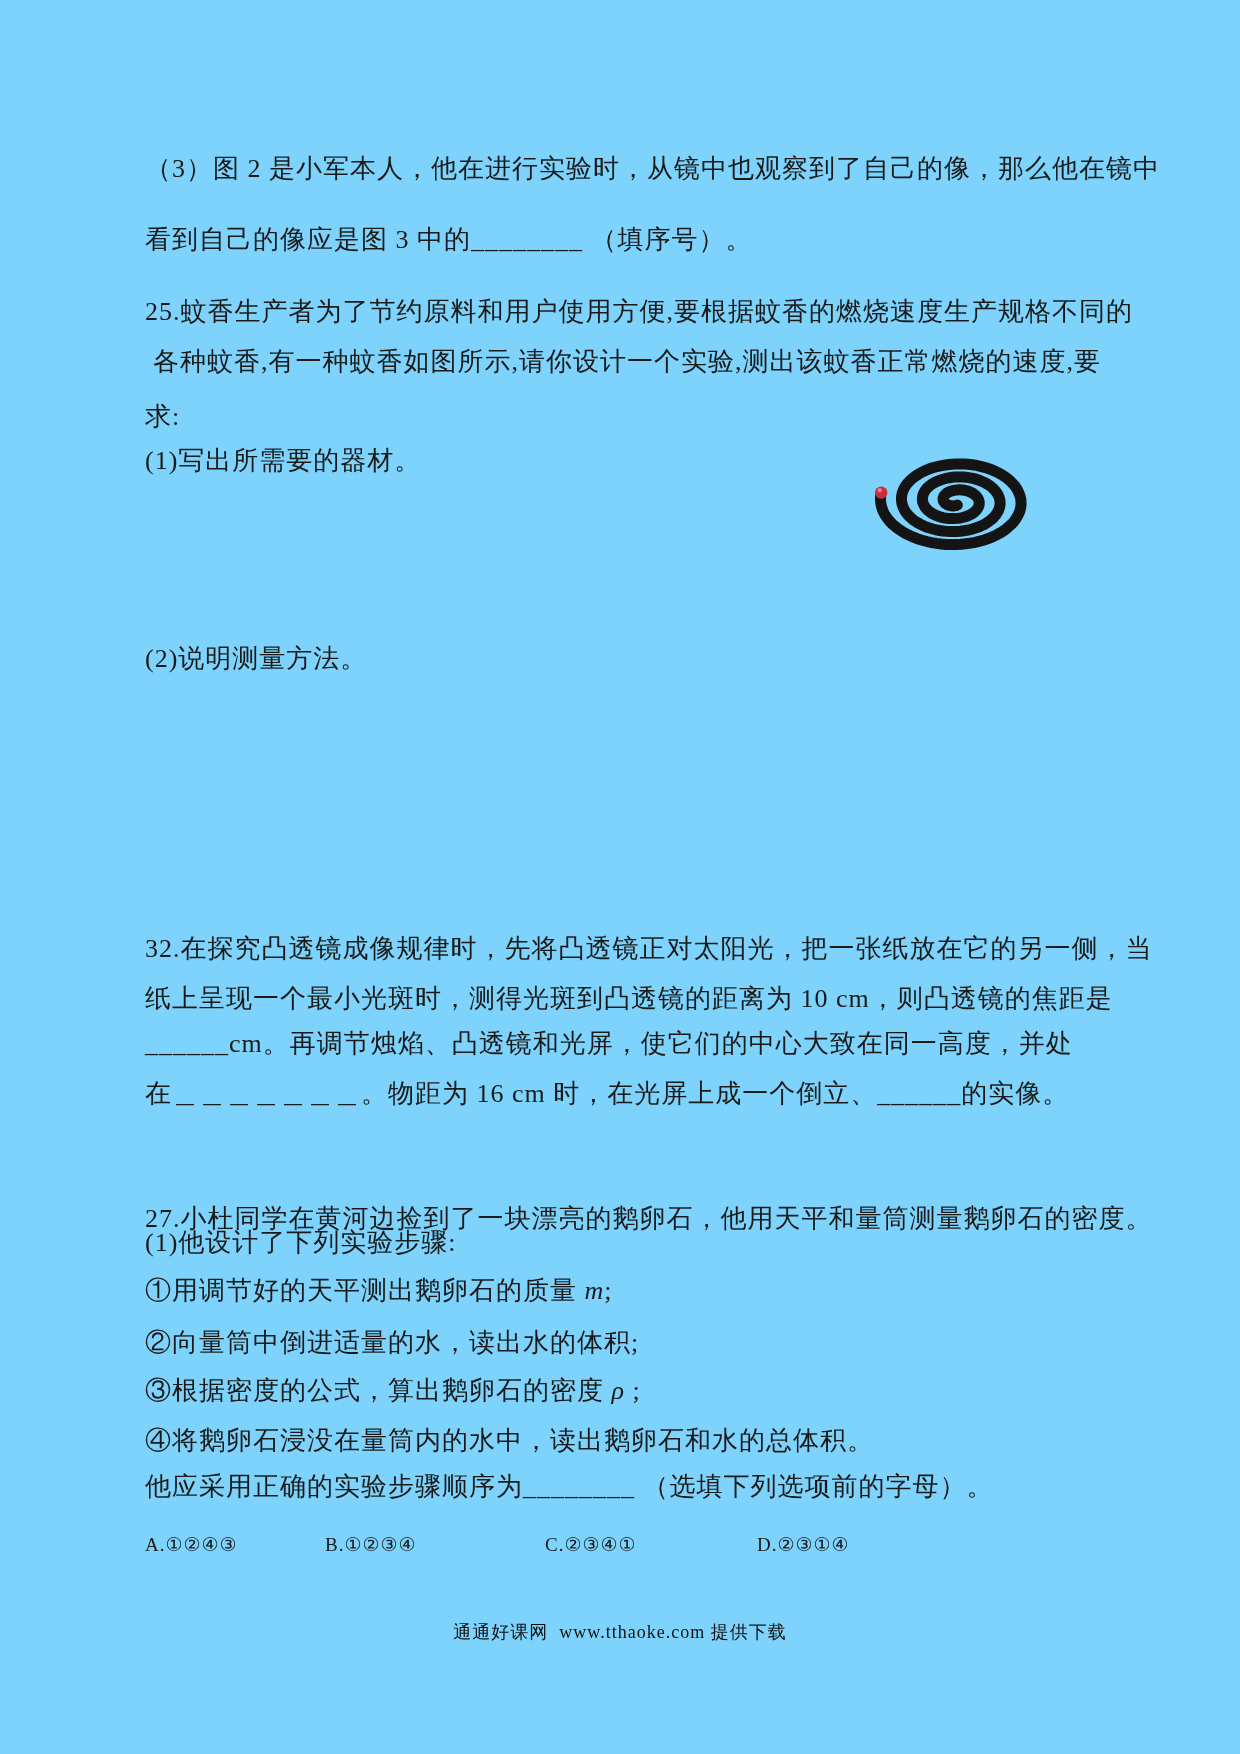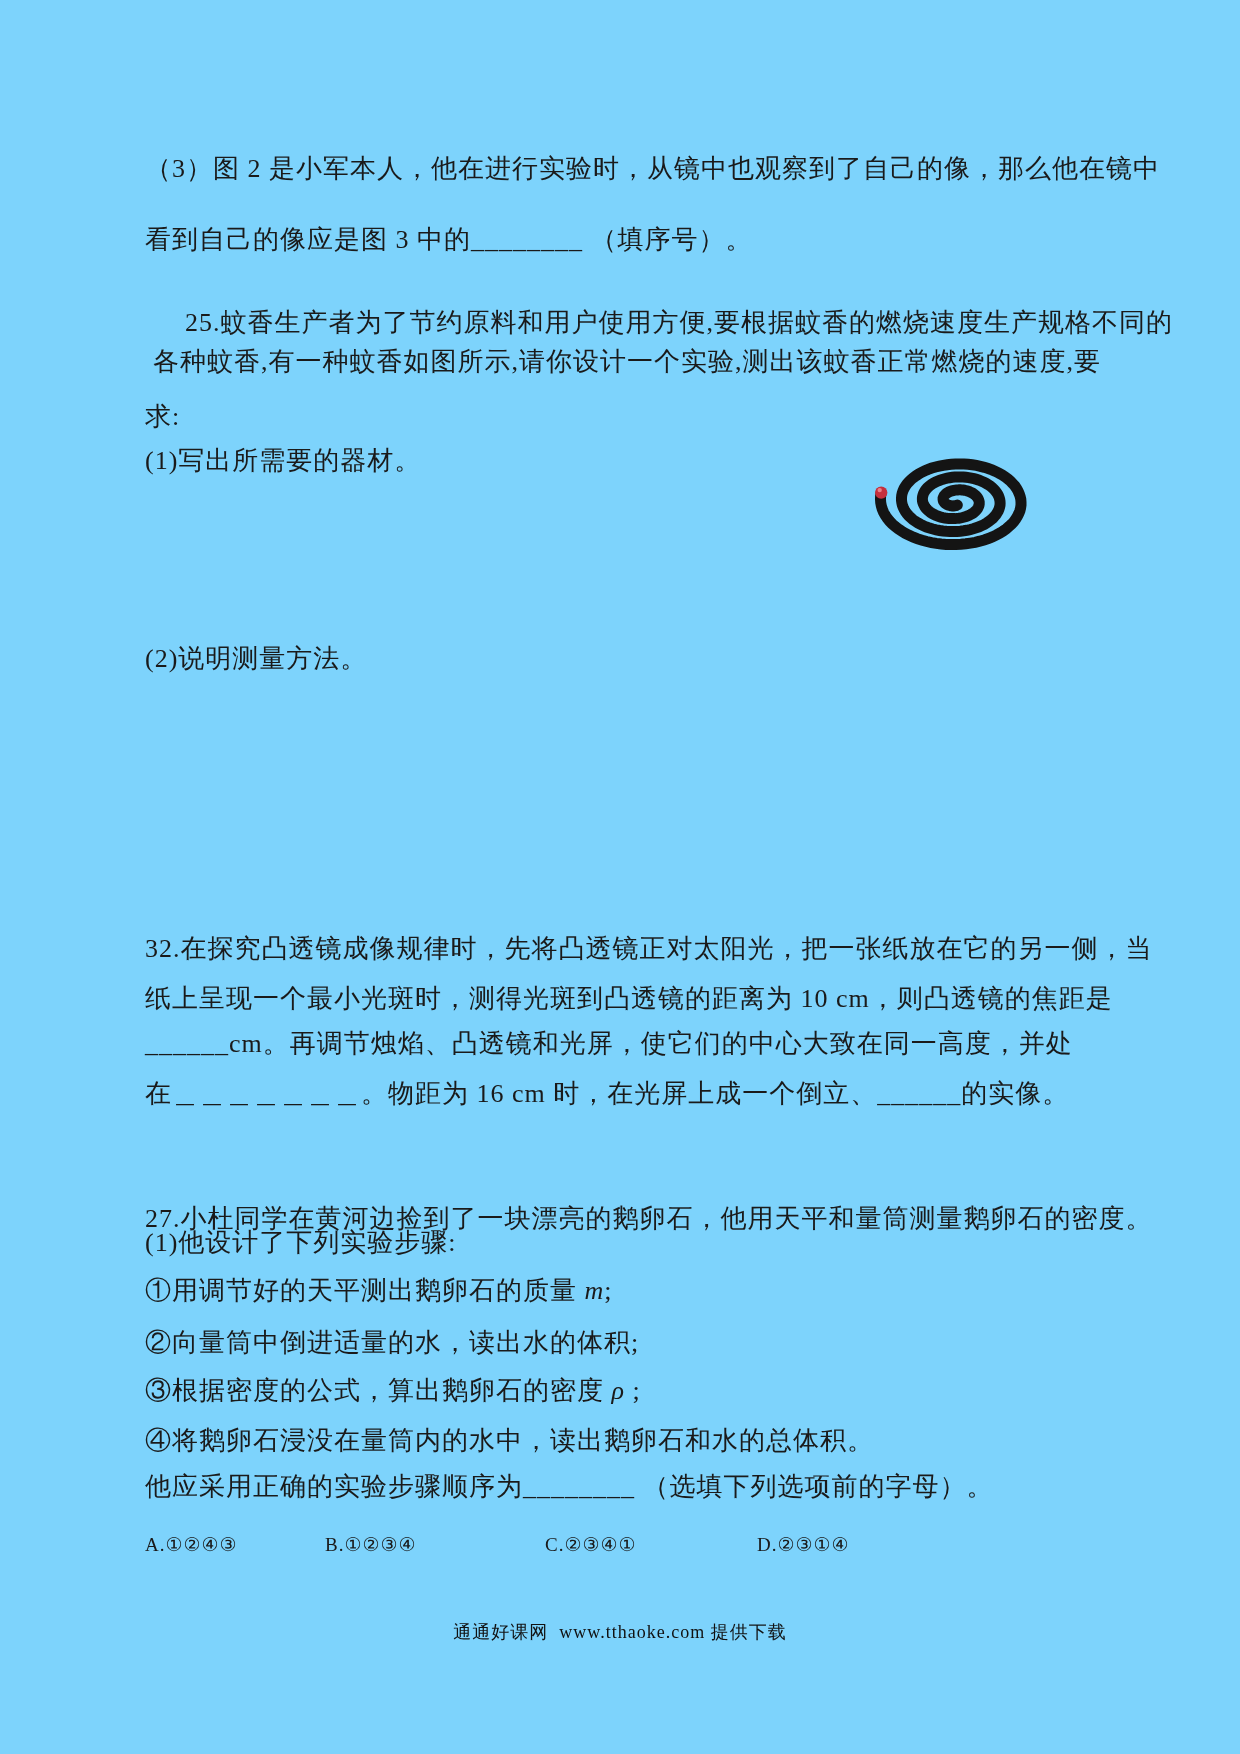--- a/index.html
+++ b/index.html
@@ -29,21 +29,21 @@
   }
 </style>
 </head>
 <body>
 
 <div class="page">
 
   <div class="line" style="top:152px;">（3）图 2 是小军本人，他在进行实验时，从镜中也观察到了自己的像，那么他在镜中</div>
   <div class="line" style="top:202px;margin-top:21px;">看到自己的像应是图 3 中的________ （填序号）。</div>
 
-  <div class="line" style="top:306px;margin-left:40px;">25.蚊香生产者为了节约原料和用户使用方便,要根据蚊香的燃烧速度生产规格不同的</div>
+  <div class="line" style="top:295px;">25.蚊香生产者为了节约原料和用户使用方便,要根据蚊香的燃烧速度生产规格不同的</div>
   <div class="line indent" style="top:345px;">各种蚊香,有一种蚊香如图所示,请你设计一个实验,测出该蚊香正常燃烧的速度,要</div>
   <div class="line" style="top:400px;">求:</div>
   <div class="line" style="top:444px;">(1)写出所需要的器材。</div>
 
   <div class="coil">
     <svg width="172" height="114" viewBox="0 0 172 114" xmlns="http://www.w3.org/2000/svg">
       <path id="spiral-path" d="M13.2 46.6 L12.6 49.9 L12.5 53.2 L12.7 56.5 L13.3 59.7 L14.2 62.9 L15.5 66.1 L17.2 69.1 L19.1 72.1 L21.5 75.0 L24.1 77.8 L27.0 80.4 L30.2 82.9 L33.7 85.2 L37.4 87.4 L41.3 89.4 L45.4 91.2 L49.7 92.9 L54.2 94.3 L58.8 95.5 L63.6 96.6 L68.4 97.4 L73.2 98.0 L78.2 98.4 L83.1 98.6 L88.0 98.5 L92.9 98.3 L97.8 97.8 L102.5 97.1 L107.2 96.3 L111.7 95.2 L116.1 93.9 L120.3 92.5 L124.3 90.9 L128.1 89.1 L131.7 87.2 L135.1 85.1 L138.2 82.9 L141.0 80.5 L143.6 78.1 L145.9 75.6 L147.8 72.9 L149.5 70.2 L150.8 67.5 L151.9 64.7 L152.6 61.9 L153.0 59.1 L153.0 56.2 L152.8 53.4 L152.2 50.6 L151.3 47.9 L150.1 45.2 L148.7 42.6 L146.9 40.0 L144.8 37.6 L142.5 35.2 L140.0 33.0 L137.2 30.9 L134.2 28.9 L130.9 27.1 L127.5 25.4 L124.0 23.9 L120.2 22.5 L116.4 21.3 L112.4 20.3 L108.4 19.4 L104.2 18.8 L100.1 18.3 L95.9 18.0 L91.7 17.9 L87.5 18.0 L83.3 18.3 L79.2 18.7 L75.2 19.3 L71.3 20.1 L67.5 21.0 L63.8 22.1 L60.2 23.4 L56.9 24.8 L53.7 26.3 L50.7 28.0 L47.9 29.8 L45.3 31.7 L43.0 33.7 L40.9 35.8 L39.0 37.9 L37.4 40.2 L36.1 42.4 L35.0 44.8 L34.2 47.1 L33.7 49.5 L33.5 51.9 L33.5 54.3 L33.8 56.6 L34.3 58.9 L35.1 61.2 L36.2 63.5 L37.5 65.7 L39.0 67.8 L40.8 69.8 L42.8 71.7 L45.0 73.6 L47.3 75.3 L49.9 76.9 L52.6 78.4 L55.5 79.8 L58.5 81.0 L61.6 82.1 L64.9 83.0 L68.2 83.8 L71.6 84.5 L75.0 85.0 L78.4 85.3 L81.9 85.5 L85.4 85.6 L88.8 85.5 L92.3 85.2 L95.6 84.8 L98.9 84.3 L102.1 83.6 L105.2 82.8 L108.2 81.8 L111.1 80.8 L113.8 79.6 L116.4 78.3 L118.8 76.9 L121.0 75.4 L123.0 73.8 L124.9 72.2 L126.5 70.4 L128.0 68.7 L129.2 66.8 L130.2 65.0 L131.0 63.1 L131.6 61.1 L132.0 59.2 L132.1 57.3 L132.0 55.4 L131.7 53.5 L131.2 51.6 L130.5 49.8 L129.6 48.0 L128.4 46.2 L127.1 44.6 L125.7 43.0 L124.0 41.4 L122.2 40.0 L120.2 38.6 L118.1 37.4 L115.9 36.2 L113.6 35.2 L111.2 34.2 L108.6 33.4 L106.0 32.7 L103.4 32.1 L100.7 31.6 L98.0 31.3 L95.2 31.0 L92.5 30.9 L89.7 30.9 L87.0 31.1 L84.3 31.3 L81.7 31.7 L79.1 32.1 L76.7 32.7 L74.3 33.4 L72.0 34.2 L69.8 35.0 L67.7 36.0 L65.7 37.0 L63.9 38.2 L62.2 39.3 L60.7 40.6 L59.3 41.9 L58.1 43.3 L57.1 44.6 L56.2 46.1 L55.5 47.5 L55.0 49.0 L54.6 50.5 L54.4 52.0 L54.4 53.4 L54.5 54.9 L54.8 56.3 L55.3 57.8 L55.9 59.1 L56.7 60.5 L57.6 61.8 L58.6 63.0 L59.8 64.2 L61.1 65.3 L62.5 66.4 L64.1 67.4 L65.7 68.3 L67.4 69.1 L69.2 69.8 L71.0 70.5 L72.9 71.1 L74.9 71.6 L76.9 72.0 L78.9 72.3 L80.9 72.5 L83.0 72.6 L85.0 72.6 L87.0 72.6 L89.0 72.4 L90.9 72.2 L92.8 71.9 L94.6 71.5 L96.4 71.0 L98.1 70.5 L99.7 69.9 L101.2 69.2 L102.7 68.5 L104.0 67.7 L105.3 66.9 L106.4 66.0 L107.4 65.1 L108.3 64.1 L109.1 63.1 L109.8 62.1 L110.3 61.1 L110.7 60.1 L111.0 59.1 L111.2 58.0 L111.2 57.0 L111.2 56.0 L111.0 55.0 L110.7 54.0 L110.3 53.0 L109.8 52.1 L109.2 51.2 L108.5 50.3 L107.7 49.5 L106.8 48.7 L105.8 48.0 L104.8 47.3 L103.7 46.7 L102.6 46.2 L101.4 45.7 L100.2 45.2 L98.9 44.8 L97.6 44.5 L96.3 44.2 L95.0 44.0 L93.7 43.9 L92.4 43.8 L91.1 43.8 L89.8 43.9 L88.5 43.9 L87.3 44.1 L86.1 44.3 L84.9 44.6 L83.8 44.9 L82.7 45.2 L81.7 45.6 L80.8 46.0 L79.9 46.5 L79.1 47.0 L78.3 47.5 L77.7 48.0 L77.1 48.6 L76.6 49.2 L76.1 49.8 L75.8 50.4 L75.5 51.0 L75.3 51.6 L75.1 52.2 L75.1 52.8 L75.1 53.4 L75.2 54.0 L75.3 54.5 L75.5 55.1 L75.8 55.6 L76.2 56.1 L76.5 56.6 L77.0 57.1 L77.4 57.5 L78.0 57.9 L78.5 58.2 L79.1 58.5 L79.7 58.8 L80.3 59.1 L81.0 59.3 L81.6 59.5 L82.3 59.6 L83.0 59.8 L83.6 59.8 L84.3 59.9 L84.9 59.9 L85.6 59.9 L86.2 59.8 L86.8 59.8 L87.3 59.7 L87.9 59.5 L88.4 59.4 L88.8 59.2 L89.3 59.0" fill="none" stroke="#141414" stroke-width="11" stroke-linecap="round"></path>
       <circle id="spiral-tip" cx="13.2" cy="46.6" r="6.2" fill="#c5303d"></circle>
       <circle id="spiral-tip-hl" cx="11.7" cy="44.1" r="2.2" fill="#e8808a"></circle>
     </svg>

